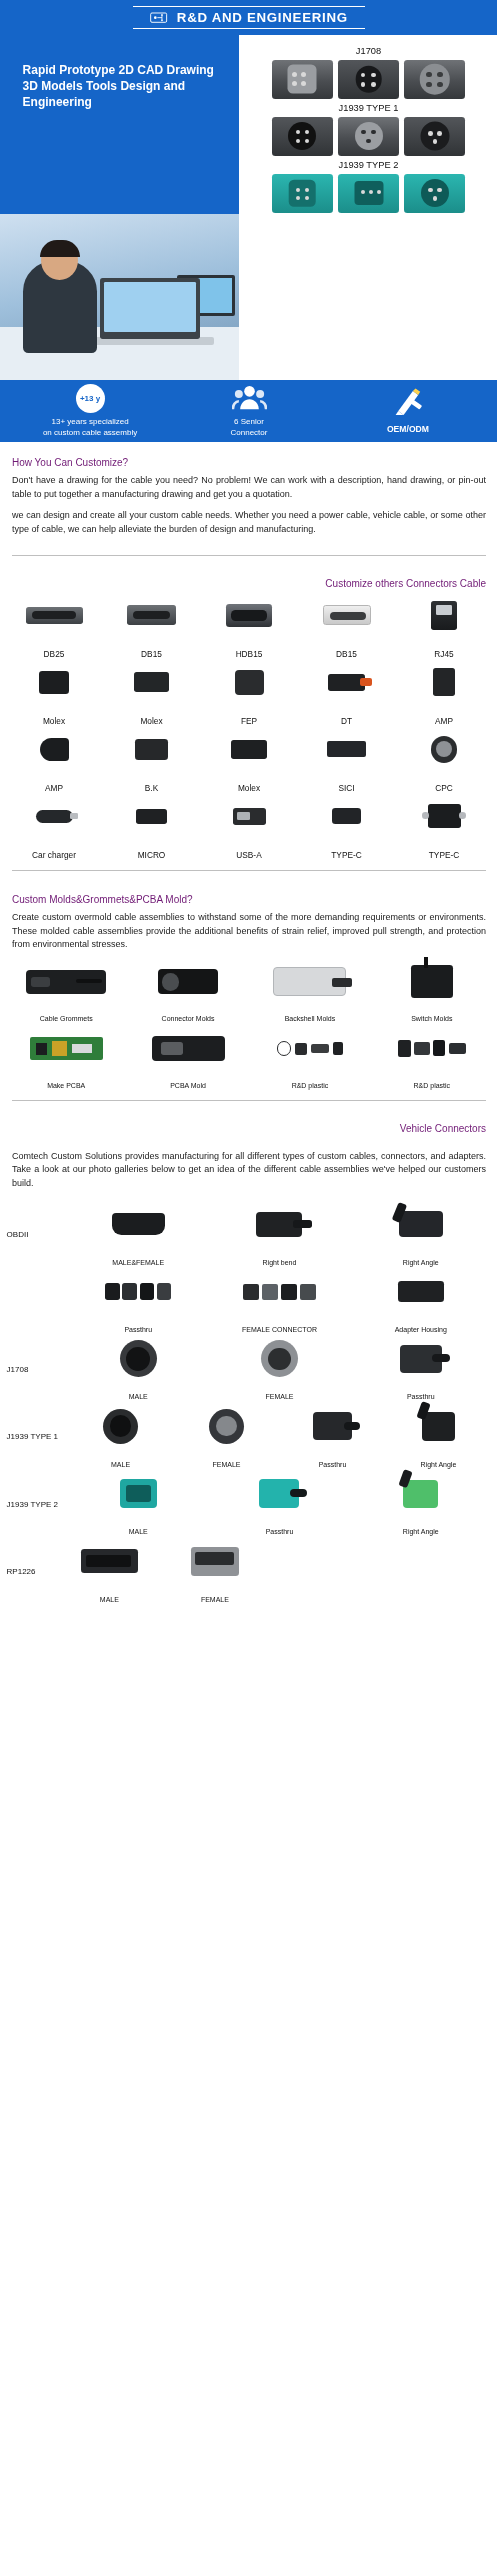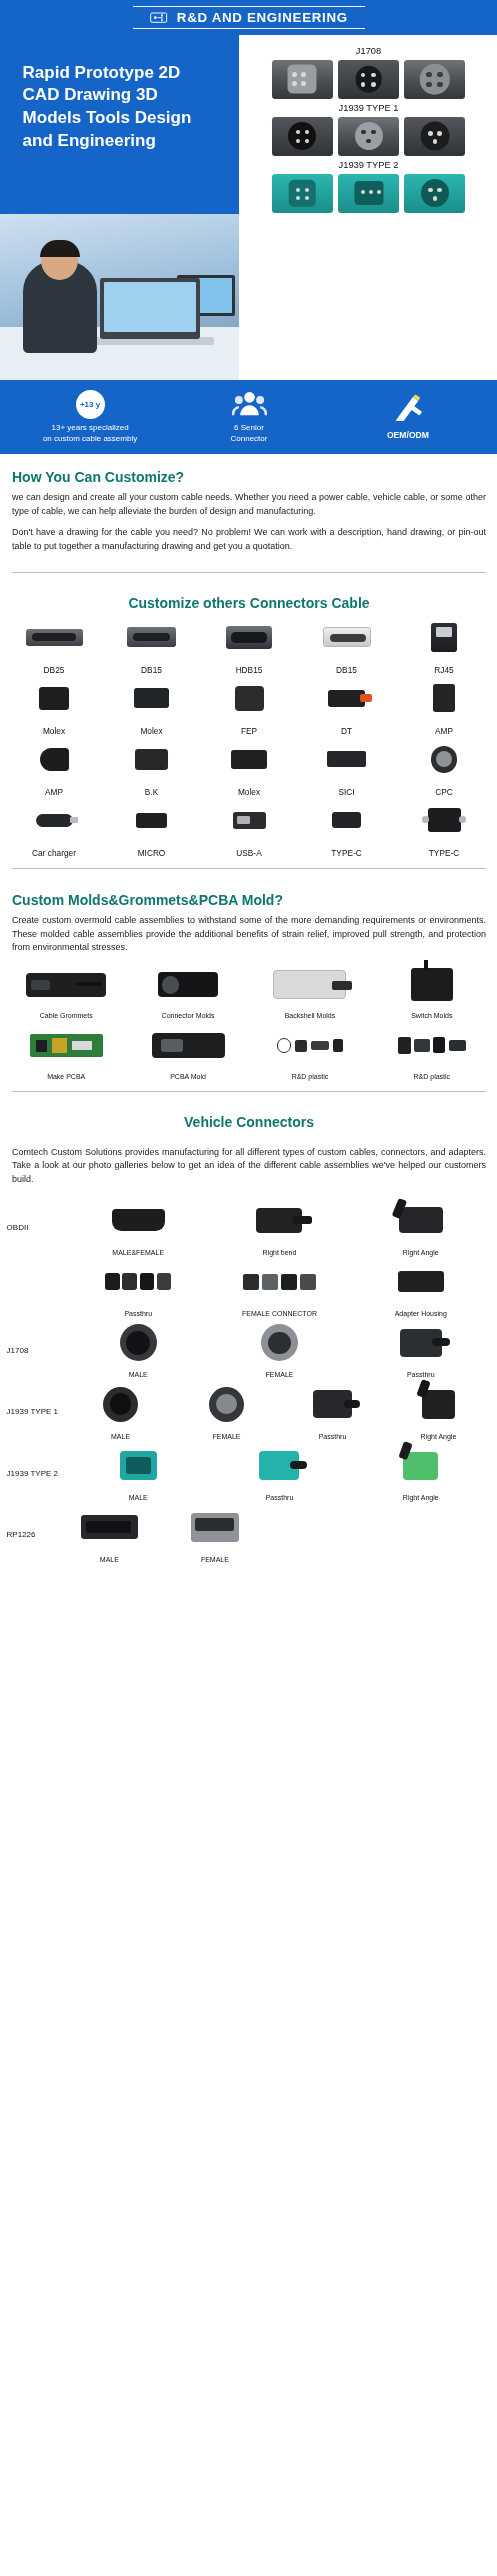--- a/index.html
+++ b/index.html
@@ -26,21 +26,21 @@
     border-top:1.3px solid #fff; border-bottom:1.3px solid #fff;
     padding:2.7px 17.3px;
   }
   .topbar .tb-title { font-size:13.3px; font-weight:bold; letter-spacing:0.7px; }
   .pcb-ico { width:17.3px; height:13.3px; display:block; }
 
   
   .hero { display:flex; width:498px; height:345px; }
   .hero-left { width:239px; background:#1565c8; position:relative; }
   .hero-head {
-    color:#fff; font-size:17px; font-weight:bold; line-height:1.34;
+    color:#fff; font-size:12px; font-weight:bold; line-height:1.34;
     padding:26.6px 22.6px 0 22.6px;
   }
   .hero-photo {
     position:absolute; left:0; bottom:0; width:239px; height:166px;
     background:linear-gradient(170deg,#cfe0f0 0%, #9fc0dc 45%, #6f93b3 100%);
     overflow:hidden;
   }
   .hp-desk { position:absolute; left:0; bottom:0; width:239px; height:53px; background:#e7eef4; }
   .hp-laptop { position:absolute; left:100px; bottom:41px; width:100px; height:61px; background:#3c4349; border-radius:2.7px; }
   .hp-laptop:after{ content:""; position:absolute; left:4px; top:4px; right:4px; bottom:6.6px; background:#9fd0f0; border-radius:1.3px;}
@@ -60,46 +60,46 @@
   .cn { position:relative; border-radius:3.3px; }
   .cn-dark { background:linear-gradient(180deg,#6f7276 0%, #4a4d51 55%, #35383b 100%); }
   .cn-darker { background:linear-gradient(180deg,#53565a 0%, #303336 100%); }
   .cn-teal { background:linear-gradient(180deg,#2bb6b0 0%, #1b8e8a 100%); }
   .cn-face { position:absolute; left:50%; top:50%; transform:translate(-50%,-50%);
              background:#2a2c2e; border-radius:50%; }
   .pin { position:absolute; background:#d9d9d9; border-radius:50%; }
 
   
   .features {
-    background:#1565c8; color:#fff; display:flex; height:74px;
+    background:#1565c8; color:#fff; display:flex; height:62px;
     align-items:center; justify-content:flex-end; text-align:center;
     padding:0 10.6px;
   }
   .feat { flex:1; }
   .feat .fi { height:30.5px; display:flex; align-items:center; justify-content:center; }
   .feat .ft { font-size:8px; line-height:1.35; margin-top:4px; }
   .badge13 {
     width:29px;height:29px;border-radius:50%;background:#fff;color:#1565c8;
     display:flex;align-items:center;justify-content:center;font-size:8px;font-weight:bold;
   }
 
   
   .sec { padding:9.3px 12px 2.7px 12px; }
-  .sec h2 { font-size:14px; margin:5.3px 0 6.6px 0; font-weight:bold; color:#0f766e; }
-  .sec h2.center { text-align:center; }
+  .sec h2 { font-size:10px; margin:5.3px 0 6.6px 0; font-weight:normal; color:#701a75; }
+  .sec h2.center { text-align:right; }
   .sec p { font-size:9px; line-height:1.5; margin:0 0 8px 0; color:#222; text-align:justify; }
   .rule { height:0.7px; background:#bfbfbf; margin:8px 12px; }
 
   
   .grid { display:grid; gap:4px 2.7px; padding:0 6.6px; }
   .g5 { grid-template-columns:repeat(5,1fr); }
   .g4 { grid-template-columns:repeat(4,1fr); }
   .cell { text-align:center; }
   .thumb { height:39px; display:flex; align-items:center; justify-content:center; }
-  .cap { font-size:8.3px; margin-top:8px; color:#111; }
+  .cap { font-size:8.3px; margin-top:14px; color:#111; }
   .cap.sm { font-size:7px; }
 
   
   .vrow { display:flex; align-items:center; padding:2.7px 6.6px; }
   .vlabel { width:61px; font-size:8px; color:#111; flex:0 0 61px; }
   .vitems { flex:1; display:flex; justify-content:space-around; }
   .vitem { text-align:center; width:33%; }
   .vitem .thumb { height:41px; }
 
   .foot-space { height:5.3px; }
@@ -259,22 +259,22 @@
         </span>
       </div>
       <div class="ft" style="margin-top:6.6px;font-weight:bold;font-size:8.6px;">
         <div>OEM/ODM</div>
       </div>
     </div>
   </div>
 
   <div class="sec">
     <h2>How You Can Customize?</h2>
+    <p>Don't have a drawing for the cable you need? No problem! We can work with a description, hand drawing, or pin-out table to put together a manufacturing drawing and get you a quotation.</p>
     <p>we can design and create all your custom cable needs. Whether you need a power cable, vehicle cable, or some other type of cable, we can help alleviate the burden of design and manufacturing.</p>
-    <p>Don't have a drawing for the cable you need? No problem! We can work with a description, hand drawing, or pin-out table to put together a manufacturing drawing and get you a quotation.</p>
   </div>
 
   <div class="rule"></div>
 
   <div class="sec" style="padding-bottom:0;">
     <h2 class="center">Customize others Connectors Cable</h2>
   </div>
 
   <div class="grid g5">
     <div class="cell">

